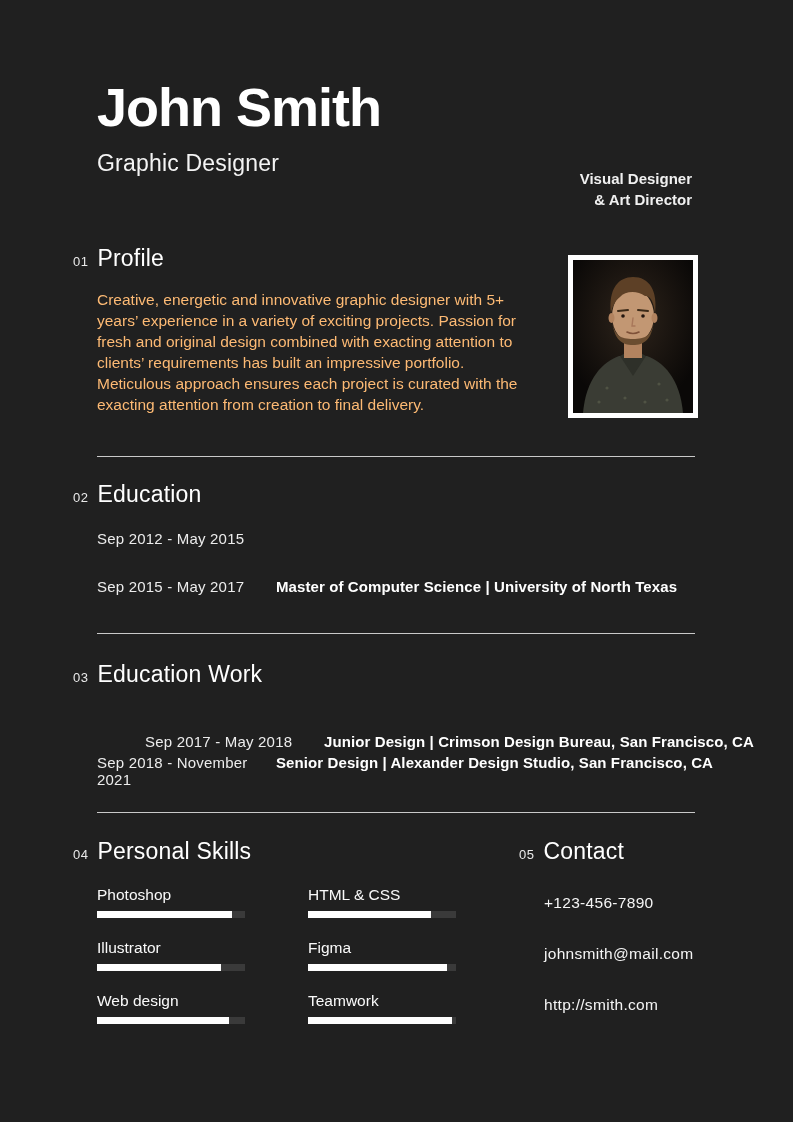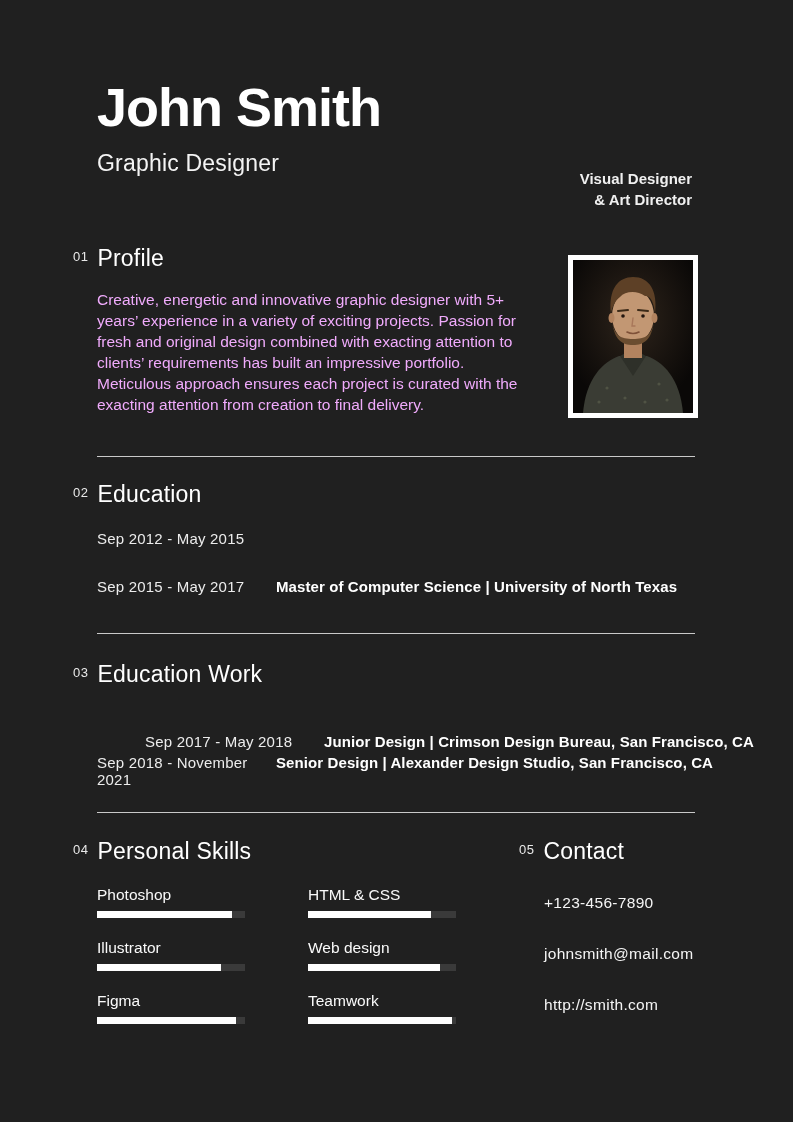--- a/index.html
+++ b/index.html
@@ -18,32 +18,32 @@
   }
   .subtitle{
     position:absolute;left:97px;top:150px;
     font-size:23px;font-weight:400;color:#f4f4f4;letter-spacing:0.2px;
   }
   .roles{
     position:absolute;right:101px;top:168px;
     text-align:right;font-size:15px;line-height:21px;color:#f0f0f0;font-weight:bold;
   }
   
-  .sec-head{position:absolute;display:flex;align-items:center;}
+  .sec-head{position:absolute;display:flex;align-items:flex-end;}
   .sec-num{
     font-size:13px;color:#e9e9e9;margin-right:9px;
     position:relative;top:-2px;letter-spacing:0.5px;
   }
   .sec-title{
     font-size:23px;font-weight:normal;letter-spacing:0.2px;line-height:1.15;
   }
   
   .profile-text{
     position:absolute;left:97px;top:289px;width:440px;
-    font-size:15.5px;line-height:21px;color:#f0abfc;
+    font-size:15.5px;line-height:21px;color:#fdba74;
   }
   .photo-frame{
     position:absolute;left:568px;top:255px;
     width:120px;height:153px;
     background:#ffffff;padding:5px;
   }
   .photo-frame svg{display:block;}
   
   .divider{
     position:absolute;left:97px;width:598px;height:0;
@@ -182,29 +182,29 @@
           <div class="skill-fill" style="width: 83%;"></div>
         </div>
     </div>
     <div class="skill">
       <div class="skill-label">Illustrator</div>
       <div class="skill-track">
           <div class="skill-fill" style="width: 84%;"></div>
         </div>
     </div>
     <div class="skill">
+      <div class="skill-label">Figma</div>
+      <div class="skill-track">
+          <div class="skill-fill" style="width: 94%;"></div>
+        </div>
+    </div>
+    <div class="skill">
       <div class="skill-label">Web design</div>
       <div class="skill-track">
           <div class="skill-fill" style="width: 89%;"></div>
-        </div>
-    </div>
-    <div class="skill">
-      <div class="skill-label">Figma</div>
-      <div class="skill-track">
-          <div class="skill-fill" style="width: 94%;"></div>
         </div>
     </div>
     <div class="skill">
       <div class="skill-label">Teamwork</div>
       <div class="skill-track">
           <div class="skill-fill" style="width: 97%;"></div>
         </div>
     </div>
   </div>
 

